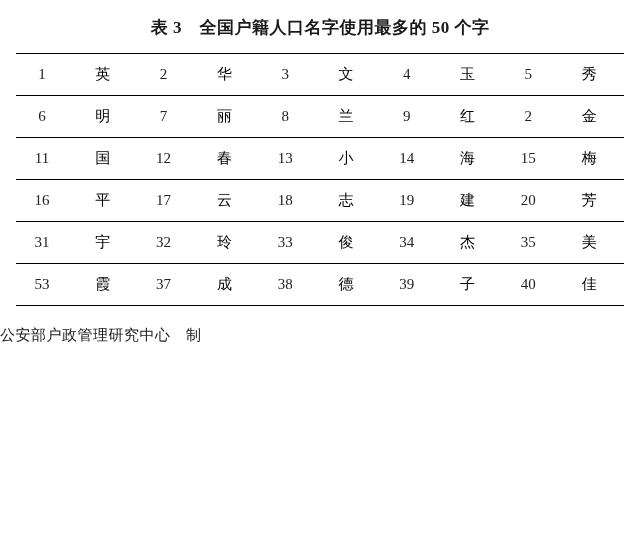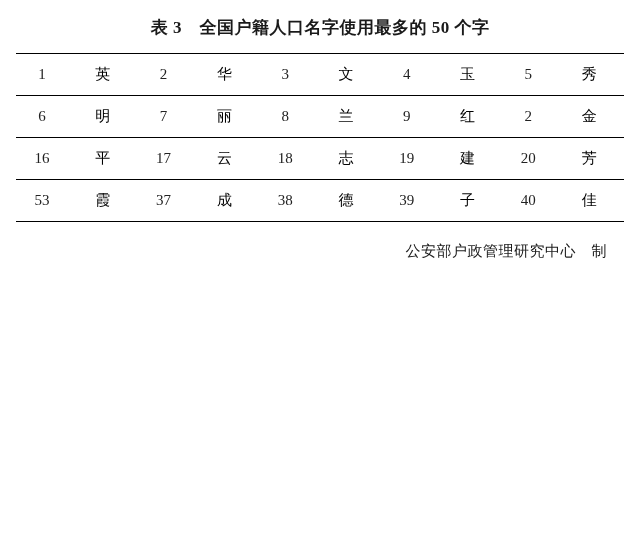--- a/index.html
+++ b/index.html
@@ -57,21 +57,21 @@
     color: #222;
     width: 8.5%;
   }
   td.char {
     font-size: 17px;
     color: #000;
     width: 11.5%;
     font-weight: normal;
   }
   .footer {
-    text-align: right;
+    text-align: left;
     font-size: 15px;
     padding-right: 33px;
     padding-top: 20px;
     letter-spacing: 0.5px;
     font-family: Liberation Sans, sans-serif;
   }
 </style>
 </head>
 <body>
 
@@ -99,30 +99,54 @@
         <td class="rank">7</td>
         <td class="char">丽</td>
         <td class="rank">8</td>
         <td class="char">兰</td>
         <td class="rank">9</td>
         <td class="char">红</td>
         <td class="rank">2</td>
         <td class="char">金</td>
       </tr>
       <tr>
+        <td class="rank">11</td>
+        <td class="char">国</td>
+        <td class="rank">12</td>
+        <td class="char">春</td>
+        <td class="rank">13</td>
+        <td class="char">小</td>
+        <td class="rank">14</td>
+        <td class="char">海</td>
+        <td class="rank">15</td>
+        <td class="char">梅</td>
+      </tr>
+      <tr>
         <td class="rank">16</td>
         <td class="char">平</td>
         <td class="rank">17</td>
         <td class="char">云</td>
         <td class="rank">18</td>
         <td class="char">志</td>
         <td class="rank">19</td>
         <td class="char">建</td>
         <td class="rank">20</td>
         <td class="char">芳</td>
+      </tr>
+      <tr>
+        <td class="rank">31</td>
+        <td class="char">宇</td>
+        <td class="rank">32</td>
+        <td class="char">玲</td>
+        <td class="rank">33</td>
+        <td class="char">俊</td>
+        <td class="rank">34</td>
+        <td class="char">杰</td>
+        <td class="rank">35</td>
+        <td class="char">美</td>
       </tr>
       <tr>
         <td class="rank">53</td>
         <td class="char">霞</td>
         <td class="rank">37</td>
         <td class="char">成</td>
         <td class="rank">38</td>
         <td class="char">德</td>
         <td class="rank">39</td>
         <td class="char">子</td>

